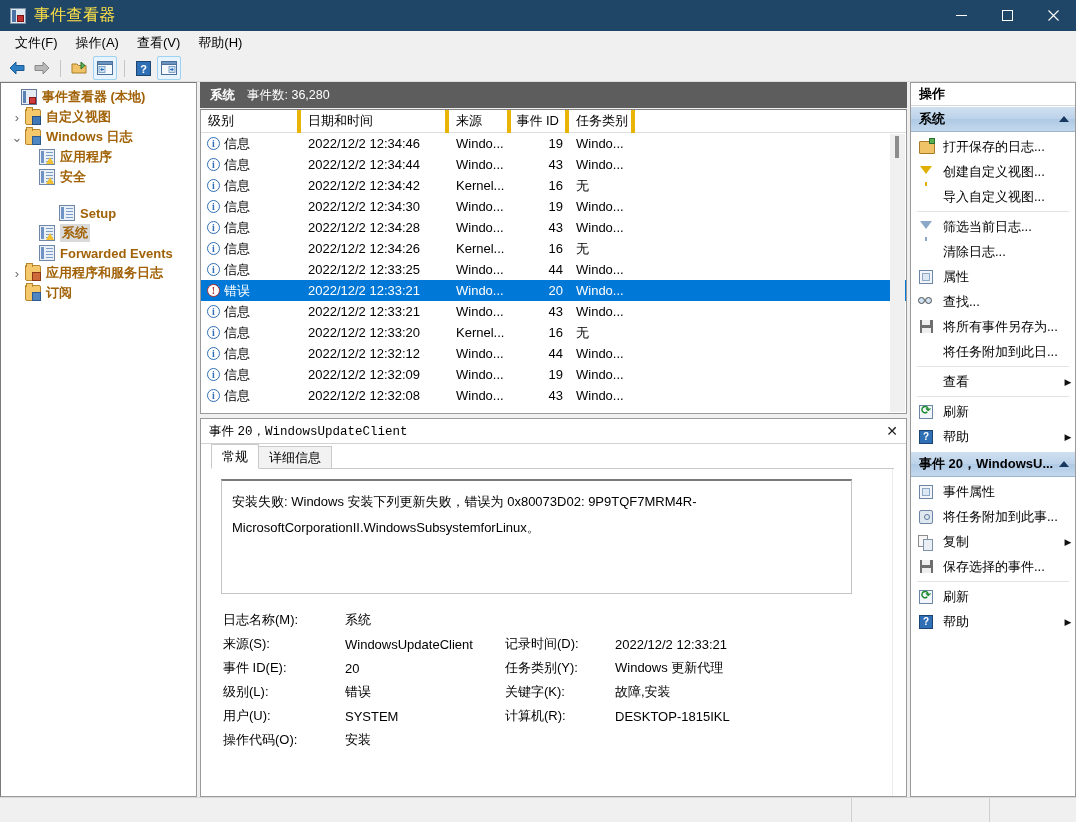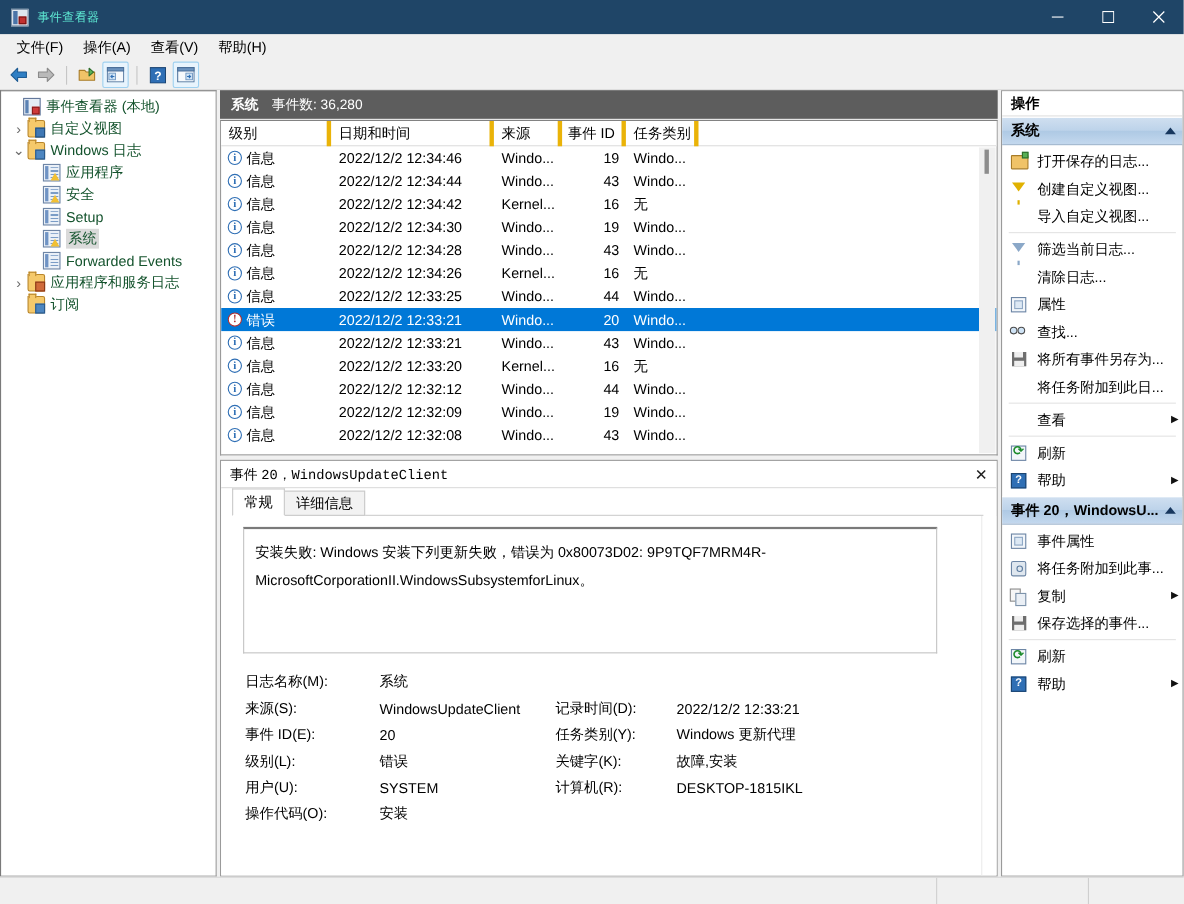--- a/index.html
+++ b/index.html
@@ -20,21 +20,21 @@
     width:16px;height:16px;margin-left:10px;margin-right:8px;position:relative;flex:0 0 auto;
     background:#dfe7ef;border:1px solid #7d92a8;box-sizing:border-box;
   }
   .tb-icon::before{
     content:"";position:absolute;left:1px;top:1px;width:4px;height:12px;background:#4a74a8;
   }
   .tb-icon::after{
     content:"";position:absolute;right:1px;bottom:1px;width:7px;height:7px;background:#c23030;
     border:1px solid #7a1414;box-sizing:border-box;
   }
-  .tb-title{color:#5eead4;font-size:11px;letter-spacing:.3px;}
+  .tb-title{color:#fde047;font-size:16px;letter-spacing:.3px;}
   .tb-spacer{flex:1 1 auto;}
   .win-btns{display:flex;height:31px;}
   .win-btn{
     width:46px;height:31px;display:flex;align-items:center;justify-content:center;
     color:#fff;font-size:13px;line-height:1;
   }
   .win-btn svg{display:block;}
 
   
   .menubar{
@@ -60,21 +60,21 @@
   .tree-pane{
     width:197px;flex:0 0 auto;background:#fff;
     border:1px solid #9a9a9a;border-top-color:#7a7a7a;border-left-color:#7a7a7a;
     margin:0 0 0 0;box-sizing:border-box;overflow:hidden;
     font-size:13px;
   }
   .tree{padding:4px 0 0 0;}
   .tnode{display:flex;align-items:center;height:20px;white-space:nowrap;padding-left:4px;}
   .tnode .exp{width:16px;flex:0 0 auto;display:flex;align-items:center;justify-content:center;color:#6d6d6d;}
   .tnode .ico{width:16px;height:16px;flex:0 0 auto;margin-right:5px;position:relative;}
-  .tnode .lbl{color:#14532d;}
+  .tnode .lbl{color:#a16207;font-weight:bold;}
   .tnode.sel .lbl{background:#dadada;padding:0 2px;}
 
   
   .ic-evt{background:#e5ecf4;border:1px solid #63789b;box-sizing:border-box;}
   .ic-evt::before{content:"";position:absolute;left:1px;top:1px;width:3px;height:12px;background:#5b82b4;}
   .ic-evt::after{content:"";position:absolute;right:0px;bottom:0px;width:7px;height:7px;background:#cf3a3a;border:1px solid #8a1b1b;box-sizing:border-box;}
   .ic-folder{background:#f5c96b;border:1px solid #b8862c;box-sizing:border-box;border-radius:0 2px 2px 2px;}
   .ic-folder::before{content:"";position:absolute;left:0;top:-3px;width:7px;height:4px;background:#f5c96b;border:1px solid #b8862c;border-bottom:0;box-sizing:border-box;}
   .ic-folder .badge{position:absolute;right:-1px;bottom:-1px;width:9px;height:9px;}
   .ic-log{background:#eaf0f7;border:1px solid #6f86a6;box-sizing:border-box;}
@@ -339,21 +339,21 @@
         </div>
 
         <div class="tnode" style="padding-left:38px;">
           <span class="ico ic-log">
             <span class="lines"></span>
               <span class="ic-warn"></span>
           </span>
           <span class="lbl">安全</span>
         </div>
 
-        <div class="tnode" style="padding-left:38px;">
+        <div class="tnode" style="padding-left:58px;margin-top:16px;">
           <span class="ico ic-log">
             <span class="lines"></span>
           </span>
           <span class="lbl">Setup</span>
         </div>
 
         <div class="tnode sel" style="padding-left:38px;">
           <span class="ico ic-log">
             <span class="lines"></span>
               <span class="ic-warn"></span>

